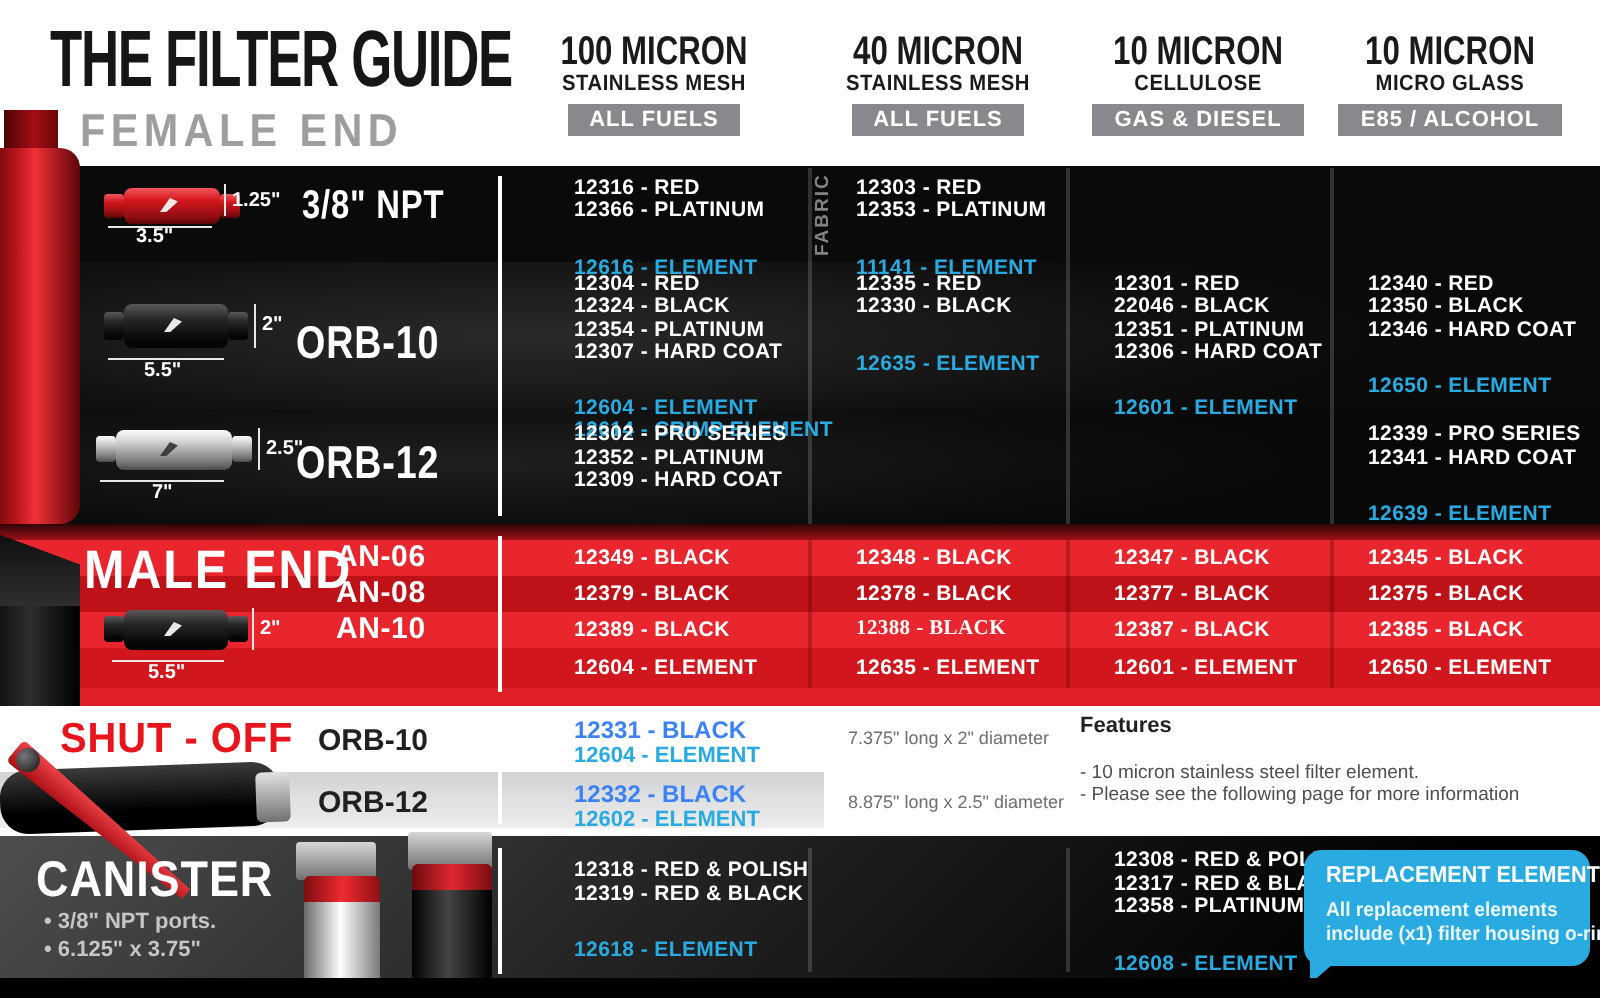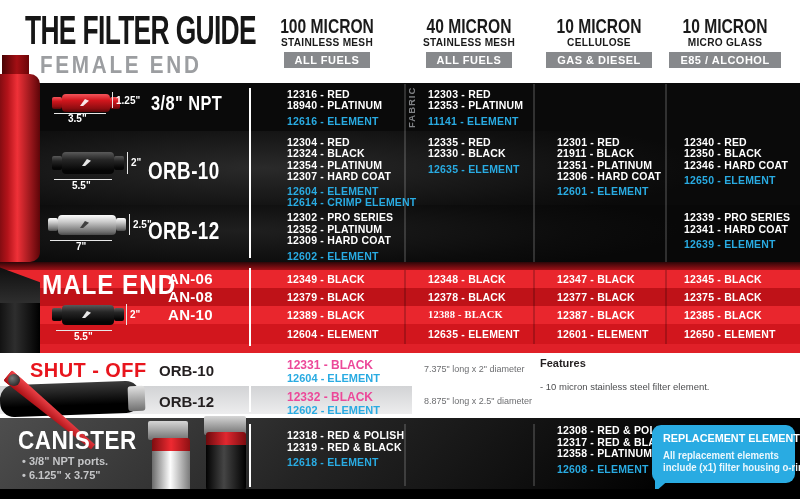--- a/index.html
+++ b/index.html
@@ -23,21 +23,21 @@
   .frow2{position:absolute;left:0;top:131px;width:800px;height:74px;
          background:radial-gradient(ellipse 55% 80% at 33% 50%,#2a2a2a 0%,#101010 75%,#0a0a0a 100%);}
   .frow3{position:absolute;left:0;top:205px;width:800px;height:57px;
          background:radial-gradient(ellipse 55% 80% at 30% 45%,#1f1f1f 0%,#0c0c0c 75%,#080808 100%);}
   .row-label{position:absolute;color:#fff;font-weight:900;white-space:nowrap;
              transform:scaleX(.82);transform-origin:left top;letter-spacing:.5px;}
   .cell{position:absolute;width:135px;}
   .ln{font-size:10.5px;font-weight:700;color:#fff;line-height:11.3px;white-space:nowrap;letter-spacing:.2px;}
   .lnw{line-height:11.5px;}
   .el{color:#29abe2;}
-  .gap{margin-top:4px;}
+  .gap{margin-top:17px;}
   .fabric{position:absolute;color:#808285;font-size:9.5px;font-weight:900;letter-spacing:1px;
           writing-mode:vertical-rl;transform:rotate(180deg);}
   .vdiv-w{position:absolute;width:2px;background:#fff;}
   .vdiv-f{position:absolute;width:1.5px;background:rgba(255,255,255,.16);}
   .vdiv-m{position:absolute;width:2px;background:rgba(0,0,0,.2);}
   
   .dimh,.dimv{position:absolute;background:#e8e8e8;}
   .dimh{height:1px;}
   .dimv{width:1px;}
   .dimlab{position:absolute;color:#fff;font-size:10px;font-weight:700;white-space:nowrap;}
@@ -52,21 +52,21 @@
   .mcell{position:absolute;height:18px;line-height:18px;font-size:10.5px;font-weight:700;color:#fff;
          white-space:nowrap;letter-spacing:.2px;}
   .an-label{position:absolute;height:18px;line-height:18px;color:#fff;font-weight:900;font-size:15px;
             white-space:nowrap;letter-spacing:.3px;}
   
   .so-stripe{position:absolute;left:0;top:386px;width:412px;height:28px;
              background:linear-gradient(180deg,#d2d3d5,#ededee);}
   .so-title{position:absolute;left:30px;top:358px;font-size:21px;font-weight:900;color:#e8151d;
             letter-spacing:.5px;transform:scaleX(.95);transform-origin:left top;white-space:nowrap;}
   .so-label{position:absolute;font-size:15px;font-weight:900;color:#231f20;white-space:nowrap;}
-  .so-part{position:absolute;font-size:12px;font-weight:900;color:#ec4899;white-space:nowrap;}
+  .so-part{position:absolute;font-size:12px;font-weight:900;color:#3b82f6;white-space:nowrap;}
   .so-el{position:absolute;font-size:11px;font-weight:700;color:#29abe2;white-space:nowrap;}
   .so-size{position:absolute;font-size:9px;color:#6d6e71;white-space:nowrap;}
   .feat-title{position:absolute;font-size:11px;font-weight:900;color:#231f20;white-space:nowrap;}
   .feat-line{position:absolute;font-size:9.5px;color:#4d4e50;white-space:nowrap;}
   
   .canister{position:absolute;left:0;top:418px;width:800px;height:81px;
             background:linear-gradient(135deg,#4e4e4e 0%,#242424 40%,#000 85%);}
   .can-bottom{position:absolute;left:0;top:489px;width:800px;height:10px;background:#000;}
   .can-title{position:absolute;left:18px;top:426px;font-size:25px;font-weight:900;color:#fff;
              letter-spacing:.5px;transform:scaleX(.9);transform-origin:left top;white-space:nowrap;}
@@ -158,21 +158,21 @@
   <div class="fitting cap-red" style="left:110px;top:97px;width:10px;height:12px;"></div>
   <div class="logo-mark" style="left:80px;top:99px;"></div>
   <div class="dimv" style="left:112px;top:92px;height:16px;"></div>
   <div class="dimlab" style="left:116px;top:95px;">1.25"</div>
   <div class="dimh" style="left:54px;top:113px;width:52px;"></div>
   <div class="dimlab" style="left:68px;top:113px;">3.5"</div>
   <div class="row-label" style="left:151px;top:92px;font-size:20px;">3/8" NPT</div>
 
   <div class="cell" style="left:287px;top:89px;">
     <div class="ln">12316 - RED</div>
-    <div class="ln">18940 - PLATINUM</div>
+    <div class="ln">12366 - PLATINUM</div>
     <div class="ln el gap">12616 - ELEMENT</div>
   </div>
   <div class="fabric" style="left:406px;top:90px;height:38px;">FABRIC</div>
   <div class="cell" style="left:428px;top:89px;">
     <div class="ln">12303 - RED</div>
     <div class="ln">12353 - PLATINUM</div>
     <div class="ln el gap">11141 - ELEMENT</div>
   </div>
 
   <div class="capsule cap-black" style="left:62px;top:152px;width:52px;height:22px;"></div>
@@ -193,21 +193,21 @@
     <div class="ln el gap">12604 - ELEMENT</div>
     <div class="ln el">12614 - CRIMP ELEMENT</div>
   </div>
   <div class="cell" style="left:428px;top:137px;">
     <div class="ln">12335 - RED</div>
     <div class="ln">12330 - BLACK</div>
     <div class="ln el gap">12635 - ELEMENT</div>
   </div>
   <div class="cell" style="left:557px;top:137px;">
     <div class="ln">12301 - RED</div>
-    <div class="ln">21911 - BLACK</div>
+    <div class="ln">22046 - BLACK</div>
     <div class="ln">12351 - PLATINUM</div>
     <div class="ln">12306 - HARD COAT</div>
     <div class="ln el gap">12601 - ELEMENT</div>
   </div>
   <div class="cell" style="left:684px;top:137px;">
     <div class="ln">12340 - RED</div>
     <div class="ln">12350 - BLACK</div>
     <div class="ln">12346 - HARD COAT</div>
     <div class="ln el gap">12650 - ELEMENT</div>
   </div>
@@ -294,20 +294,21 @@
   <div class="so-part" style="left:287px;top:358px;">12331 - BLACK</div>
   <div class="so-el" style="left:287px;top:372px;">12604 - ELEMENT</div>
   <div class="so-part" style="left:287px;top:390px;">12332 - BLACK</div>
   <div class="so-el" style="left:287px;top:404px;">12602 - ELEMENT</div>
 
   <div class="so-size" style="left:424px;top:364px;">7.375" long x 2" diameter</div>
   <div class="so-size" style="left:424px;top:396px;">8.875" long x 2.5" diameter</div>
 
   <div class="feat-title" style="left:540px;top:357px;">Features</div>
   <div class="feat-line" style="left:540px;top:381px;">- 10 micron stainless steel filter element.</div>
+  <div class="feat-line" style="left:540px;top:392px;">- Please see the following page for more information</div>
 
   <div class="canister"></div>
 
   <div class="valve-body"></div>
   <div class="valve-cap"></div>
   <div class="valve-handle"></div>
   <div class="valve-pivot"></div>
 
   <div class="vdiv-f" style="left:404px;top:424px;height:62px;"></div>
   <div class="vdiv-f" style="left:533px;top:424px;height:62px;"></div>

